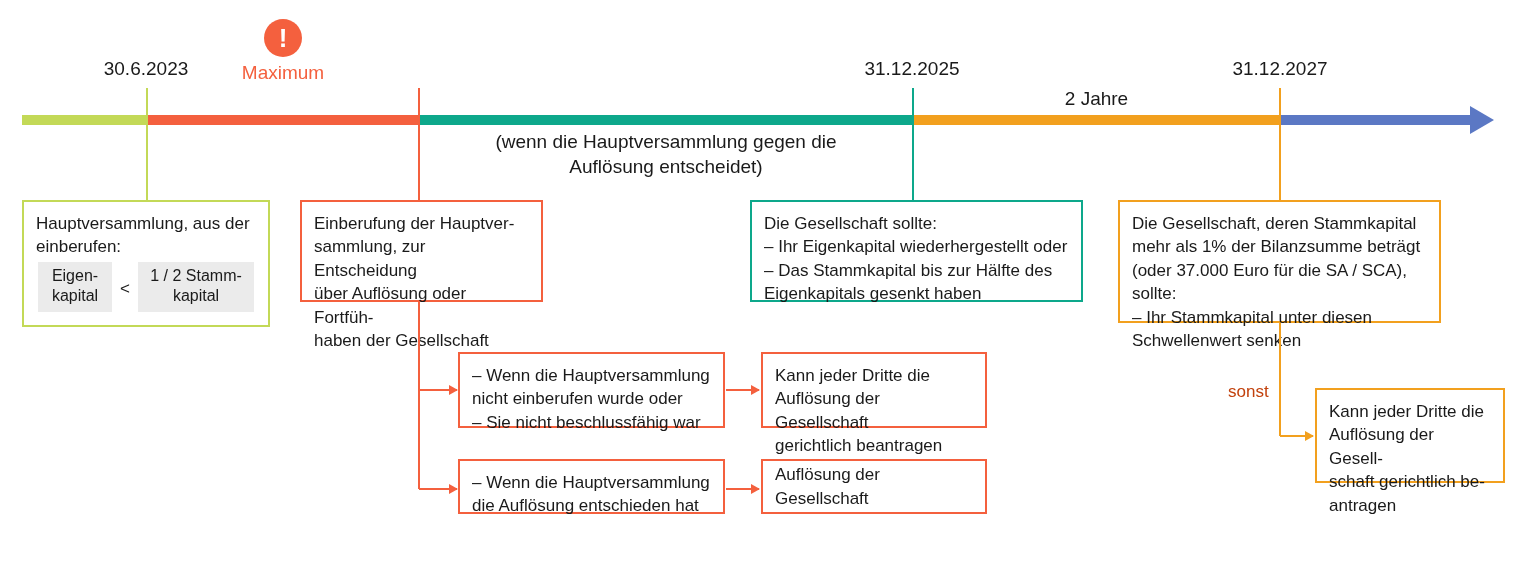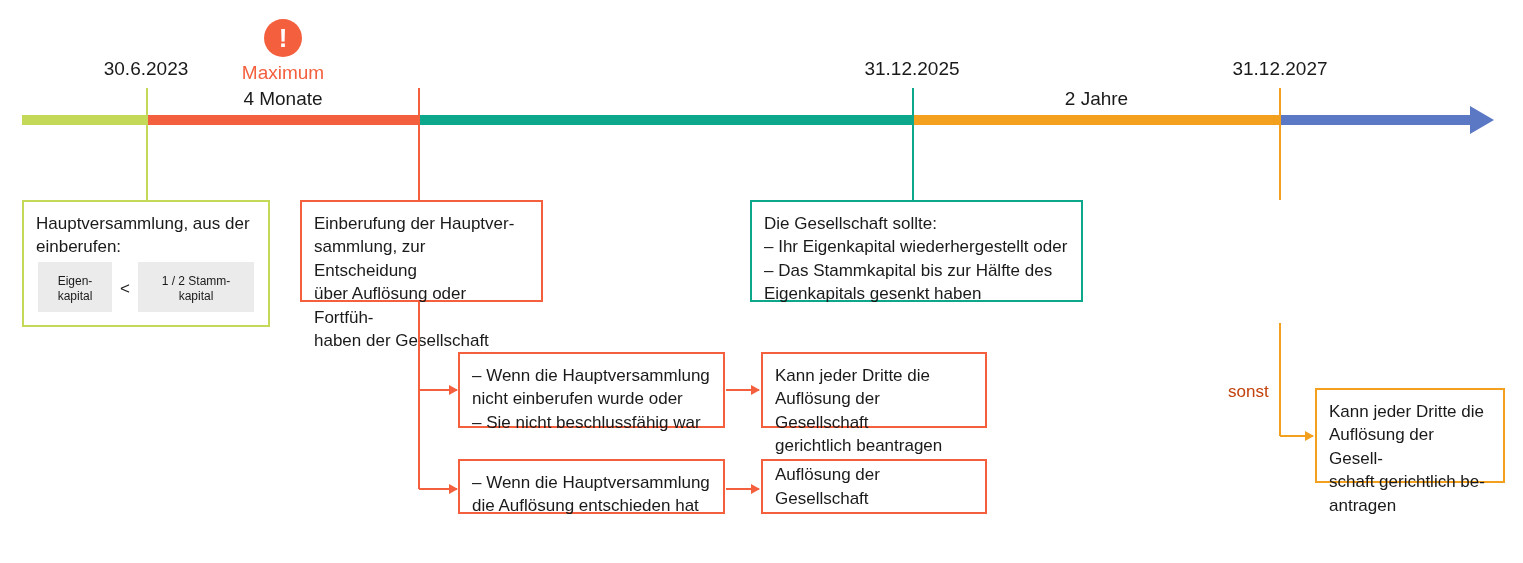--- a/index.html
+++ b/index.html
@@ -91,24 +91,24 @@
     padding: 10px 12px;
     color: #1a1a1a;
   }
   .box .wrapline { white-space: pre-wrap; }
 
   
   .capbox {
     position: absolute;
     background: #ebebeb;
     box-sizing: border-box;
-    font-size: 12px;
+    font-size: 16px;
     line-height: 1.25;
     text-align: center;
-    padding-top: 12px;
+    padding-top: 4px;
   }
   .lt-sign {
     position: absolute;
     font-size: 17px;
     color: #1a1a1a;
   }
 
   
   .harrow { position: absolute; height: 2px; }
   .harrow::after {
@@ -142,23 +142,24 @@
 
   <div class="vline" style="left:146px; top:88px; height:32px; background:#c3d957;"></div>
   <div class="vline" style="left:418px; top:88px; height:32px; background:#f4603e;"></div>
   <div class="vline" style="left:912px; top:88px; height:32px; background:#0da88b;"></div>
   <div class="vline" style="left:1279px; top:88px; height:32px; background:#f2a01e;"></div>
 
   <div class="datelabel" style="left:66px; top:58px; width:160px;">30.6.2023</div>
   <div class="datelabel" style="left:832px; top:58px; width:160px;">31.12.2025</div>
   <div class="datelabel" style="left:1200px; top:58px; width:160px;">31.12.2027</div>
 
-  <div class="periodlabel" style="left:147px; top:88px; width:272px;">4 Monate</div>
   <div class="periodlabel" style="left:913px; top:88px; width:367px;">2 Jahre</div>
 
+  <div class="subnote" style="left:419px; top:130px; width:494px; white-space:pre-line;">(wenn die Hauptversammlung gegen die
+Auflösung entscheidet)</div>
 
   <div class="badge-circle" style="left:264px; top:19px;">!</div>
   <div class="badge-text" style="left:203px; top:62px; width:160px;">Maximum</div>
 
   <div class="vline" style="left:146px; top:120px; height:80px; background:#c3d957;"></div>
   <div class="box" style="left:22px; top:200px; width:248px; height:127px; border-color:#c3d957;">
     <div class="wrapline" style="white-space:pre-line;">Hauptversammlung, aus der
 einberufen:</div>
   </div>
   <div class="capbox" style="left:38px; top:262px; width:74px; height:50px; white-space:pre-line;">Eigen-
@@ -202,20 +203,28 @@
 
   <div class="vline" style="left:912px; top:120px; height:80px; background:#0da88b;"></div>
   <div class="box" style="left:750px; top:200px; width:333px; height:102px; border-color:#0da88b;">
     <div style="white-space:pre-line;">Die Gesellschaft sollte:
 – Ihr Eigenkapital wiederhergestellt oder
 – Das Stammkapital bis zur Hälfte des
    Eigenkapitals gesenkt haben</div>
   </div>
 
   <div class="vline" style="left:1279px; top:120px; height:80px; background:#f2a01e;"></div>
+  <div class="box" style="left:1118px; top:200px; width:323px; height:123px; border-color:#f2a01e;">
+    <div style="white-space:pre-line;">Die Gesellschaft, deren Stammkapital
+mehr als 1% der Bilanzsumme beträgt
+(oder 37.000 Euro für die SA / SCA),
+sollte:
+– Ihr Stammkapital unter diesen
+   Schwellenwert senken</div>
+  </div>
 
   <div class="vline" style="left:1279px; top:323px; height:113px; background:#f2a01e;"></div>
   <div class="harrow" style="left:1280px; top:435px; width:33px; background:#f2a01e; color:#f2a01e;"></div>
   <div class="sonst" style="left:1228px; top:382px;">sonst</div>
   <div class="box" style="left:1315px; top:388px; width:190px; height:95px; border-color:#f2a01e;">
     <div style="white-space:pre-line;">Kann jeder Dritte die
 Auflösung der Gesell-
 schaft gerichtlich be-
 antragen</div>
   </div>

